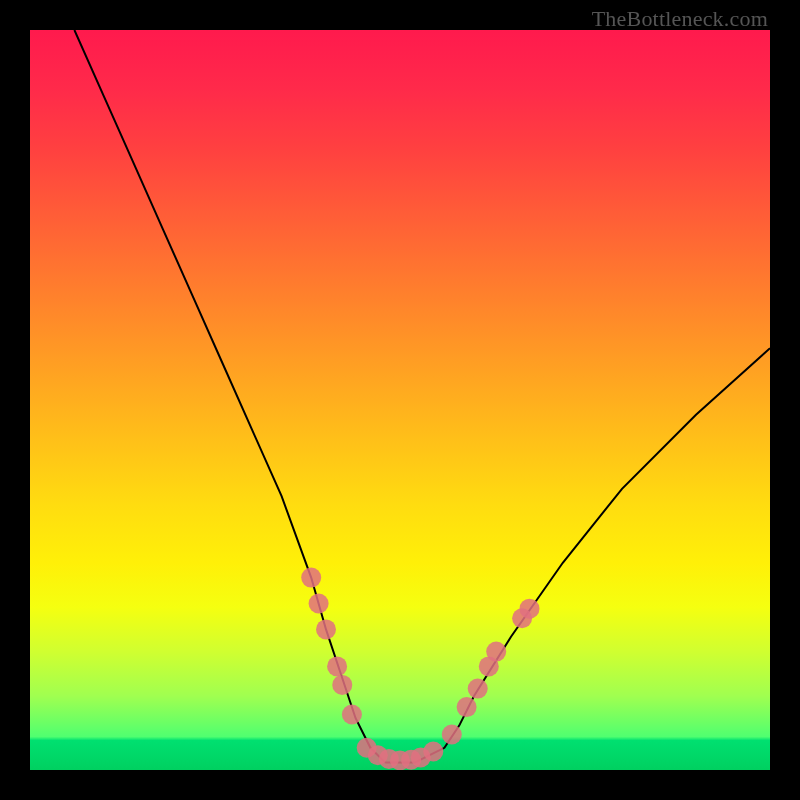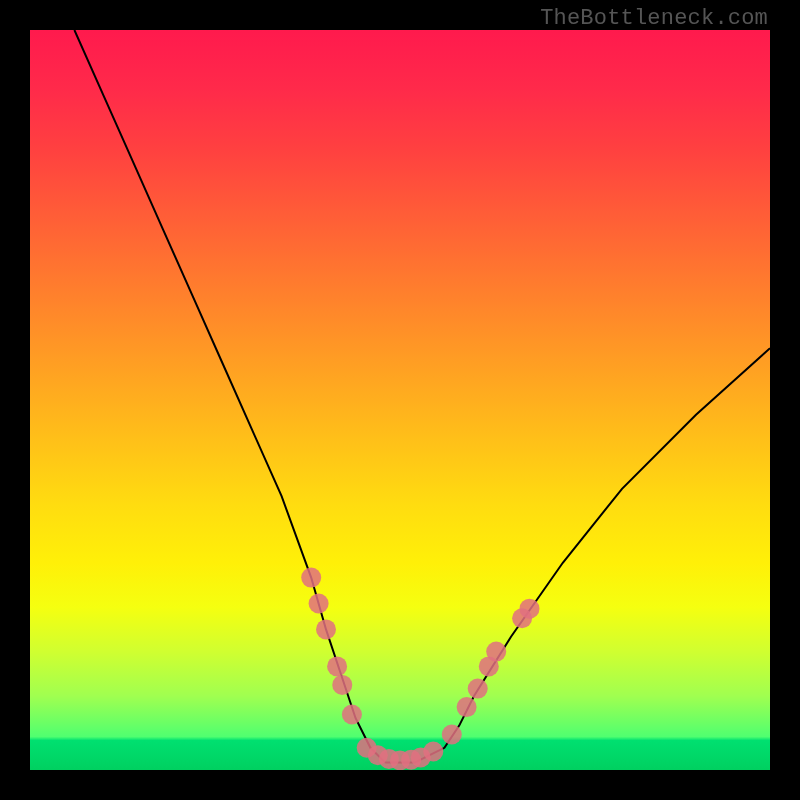--- a/index.html
+++ b/index.html
@@ -32,21 +32,21 @@
       #a0ff50 90%,
       #50ff70 95.5%,
       #00e070 96%,
       #00d060 100%
     );
   }
   .watermark {
     position: absolute;
     top: 6px;
     right: 32px;
-    font-family: Liberation Mono, monospace;
+    font-family: Liberation Serif, serif;
     font-size: 22px;
     font-weight: 500;
     color: #555;
     letter-spacing: 0.2px;
   }
   svg.curves {
     position: absolute;
     left: 0; top: 0;
     width: 100%; height: 100%;
   }

